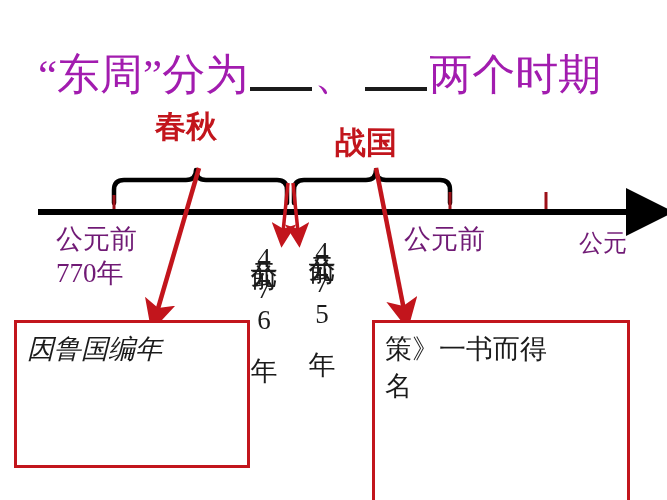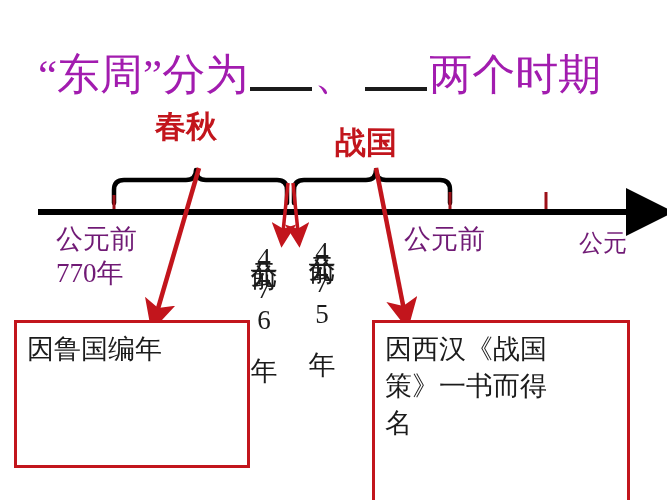--- a/index.html
+++ b/index.html
@@ -95,21 +95,21 @@
     border: 3px solid #c2151c;
     background: #ffffff;
     color: #1b1b1b;
     box-sizing: border-box;
     font-size: 27px;
     line-height: 37px;
     padding: 8px 8px 6px 10px;
   }
   #box-left {
     left: 14px; top: 320px;
-    width: 236px; height: 148px;
+    width: 236px; height: 148px; font-style: italic;
   }
   #box-right {
     left: 372px; top: 320px;
     width: 258px; height: 186px;
   }
 </style>
 </head>
 <body>
 
 <div id="stage">
@@ -163,18 +163,17 @@
   <div class="tl-label" id="lbl-ce">公元</div>
 
   <div class="tl-vert" id="lbl-476">公元前476年</div>
   <div class="tl-vert" id="lbl-475">公元前475年</div>
 
   <div class="caption-box" id="box-left">
     <div>因鲁国编年</div>
   </div>
 
   <div class="caption-box" id="box-right">
-    <div>因西汉《战国</div>
     <div>策》一书而得</div>
     <div>名</div>
   </div>
 
 </div>
 
 </body></html>

